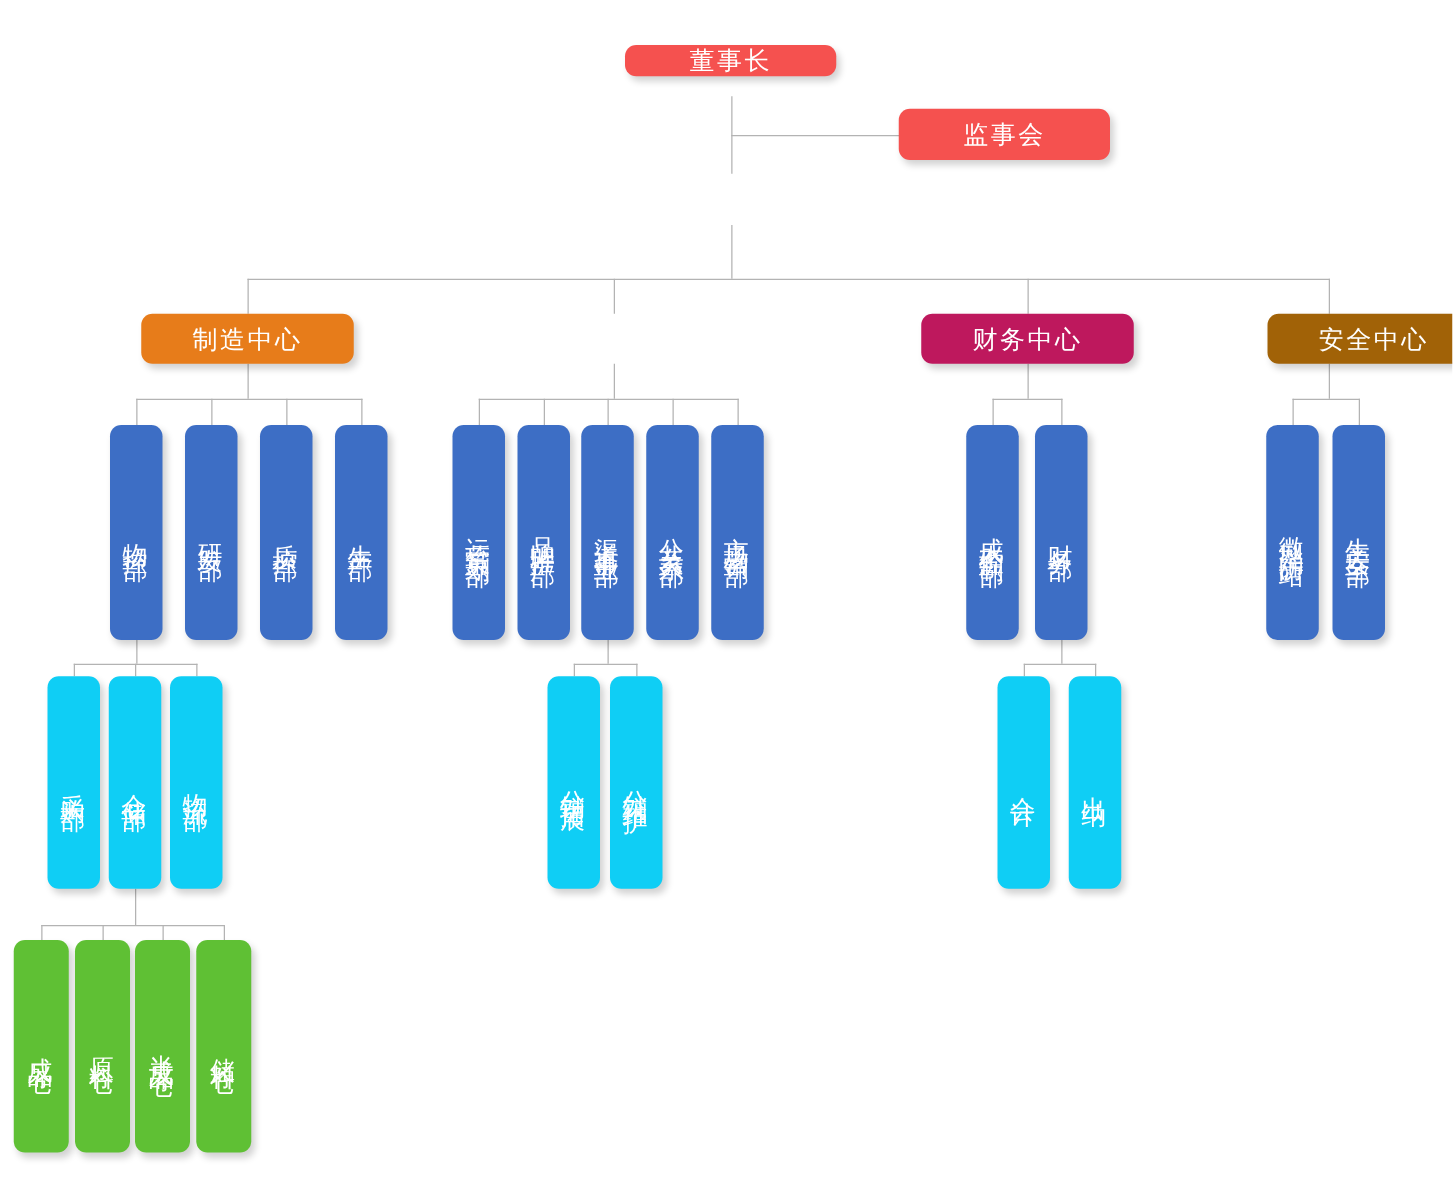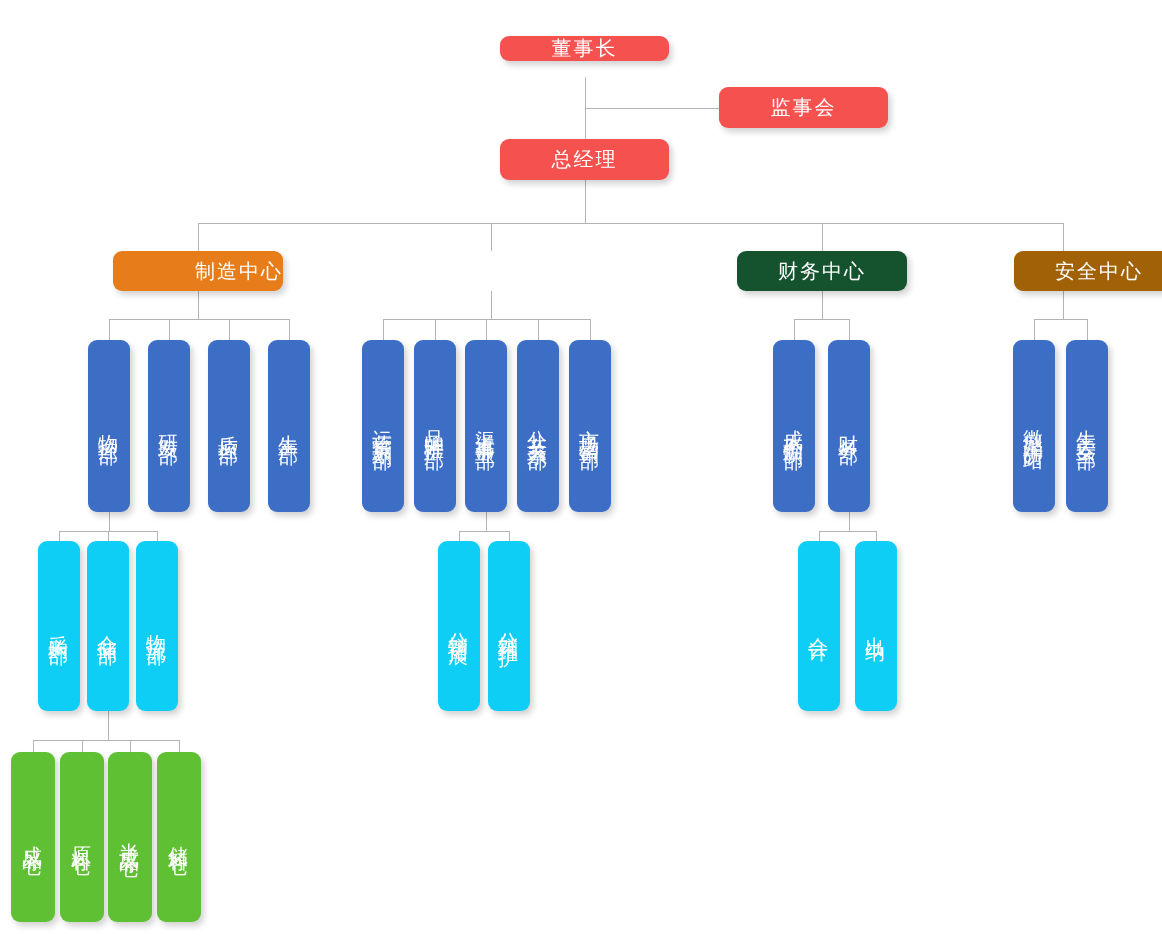--- a/index.html
+++ b/index.html
@@ -94,27 +94,24 @@
     <div class="connector" style="left: 82px; top: 740px; width: 1px; height: 12px; background: rgb(179, 179, 179);"></div>
     <div class="connector" style="left: 130px; top: 740px; width: 1px; height: 12px; background: rgb(179, 179, 179);"></div>
     <div class="connector" style="left: 179px; top: 740px; width: 1px; height: 12px; background: rgb(179, 179, 179);"></div>
     <div class="connector" style="left: 585px; top: 108px; width: 135px; height: 1px; background: rgb(179, 179, 179);"></div>
     <div class="node" style="left: 500px; top: 36px; width: 169px; height: 25px; background: rgb(245, 81, 79);">
       <span>董事长</span>
     </div>
     <div class="node" style="left: 719px; top: 87px; width: 169px; height: 41px; background: rgb(245, 81, 79); align-items: center;">
       <span>监事会</span>
     </div>
-    <div class="node" style="left: 500px; top: 139px; width: 169px; height: 41px; background: rgb(245, 81, 79);">
-      <span>总经理</span>
-    </div>
-    <div class="node" style="left: 113px; top: 251px; width: 170px; height: 40px; background: rgb(231, 124, 26); justify-content: flex-end;">
+    <div class="node" style="left: 113px; top: 251px; width: 170px; height: 40px; background: rgb(231, 124, 26);">
       <span>制造中心</span>
     </div>
-    <div class="node" style="left: 737px; top: 251px; width: 170px; height: 40px; background: #14532d;">
+    <div class="node" style="left: 737px; top: 251px; width: 170px; height: 40px; background: #be185d;">
       <span>财务中心</span>
     </div>
     <div class="node" style="left: 978px; top: 251px; width: 170px; height: 40px; background: #a16207; margin-left: 36px;">
       <span>安全中心</span>
     </div>
     <div class="node vertical" style="left: 88px; top: 340px; width: 42px; height: 172px; background: rgb(61, 110, 197);">
       <span>物控部</span>
     </div>
     <div class="node vertical" style="left: 148px; top: 340px; width: 42px; height: 172px; background: rgb(61, 110, 197);">
       <span>研发部</span>

